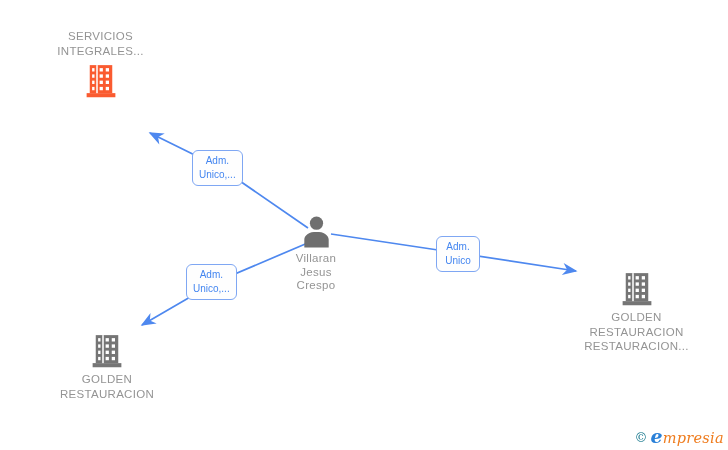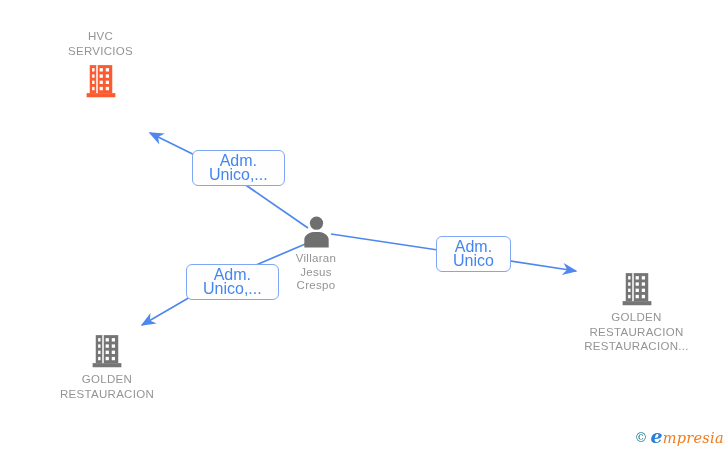--- a/index.html
+++ b/index.html
@@ -23,22 +23,22 @@
   .edges{position:absolute;left:0;top:0;width:728px;height:450px}
   .edges path.edge{stroke:var(--edge);stroke-width:1.7;fill:none}
   .edges marker path{fill:var(--edge)}
   .node{position:absolute;text-align:center;cursor:pointer}
   .nname{font-size:11.5px;line-height:14.5px;color:var(--node-text);letter-spacing:.3px}
   .bicon svg,.picon svg{display:block;margin:0 auto}
   .node .label-under{margin-top:4px}
   .node .label-over{margin-bottom:6px}
   .edge-label{
     position:absolute;background:#fefefe;border:1.5px solid var(--edge-label-border);
-    border-radius:6px;color:var(--edge-label-text);font-size:16px;line-height:14px;
-    text-align:center;padding:3px 16px;min-width:44px;cursor:pointer;
+    border-radius:6px;color:var(--edge-label-text);font-size:10px;line-height:14px;
+    text-align:center;padding:3px 6px;min-width:44px;cursor:pointer;
   }
   .brand{
     position:absolute;right:4px;bottom:3px;cursor:pointer;
     font-family:"DejaVu Serif",serif;font-style:italic;white-space:nowrap;
   }
   .brand .copy{color:var(--brand-teal);font-size:13px;font-style:normal;vertical-align:1px;margin-right:3px}
   .brand .be{color:var(--brand-blue);font-size:19px;font-weight:bold}
   .brand .brest{color:var(--brand-orange);font-size:14.5px;font-weight:normal;letter-spacing:.3px}
 </style>
 </head>
@@ -52,22 +52,22 @@
         <path d="M0.6,0.4 L9.4,4 L0.6,7.6 L3.2,4 Z" fill="#4e88ef"></path>
       </marker>
     </defs>
     <path class="edge" d="M308,228 L221,168 L150,133" marker-end="url(#arrowhead)"></path>
     <path class="edge" d="M310,242 L216,282 L142,325" marker-end="url(#arrowhead)"></path>
     <path class="edge" d="M331,234 L458,253 L576,271" marker-end="url(#arrowhead)"></path>
   </svg>
 
   <div class="node" style="left:18px;top:29px;width:165px">
     <div class="nname label-over">
-      <div>HVC</div>
       <div>SERVICIOS</div>
+      <div>INTEGRALES...</div>
     </div>
     <span class="bicon" style="color: rgb(250, 91, 48);">
       <svg width="30" height="34" viewBox="0 0 24 27">
         <g fill="currentColor">
           <rect x="0.5" y="23.2" width="23" height="3.3"></rect>
           <rect x="3" y="0.8" width="18" height="22.4"></rect>
         </g>
         <g fill="#ffffff">
           <rect x="8.2" y="0.8" width="1.2" height="22.4"></rect>
           <rect x="4.9" y="3.2" width="1.9" height="2.7"></rect>

